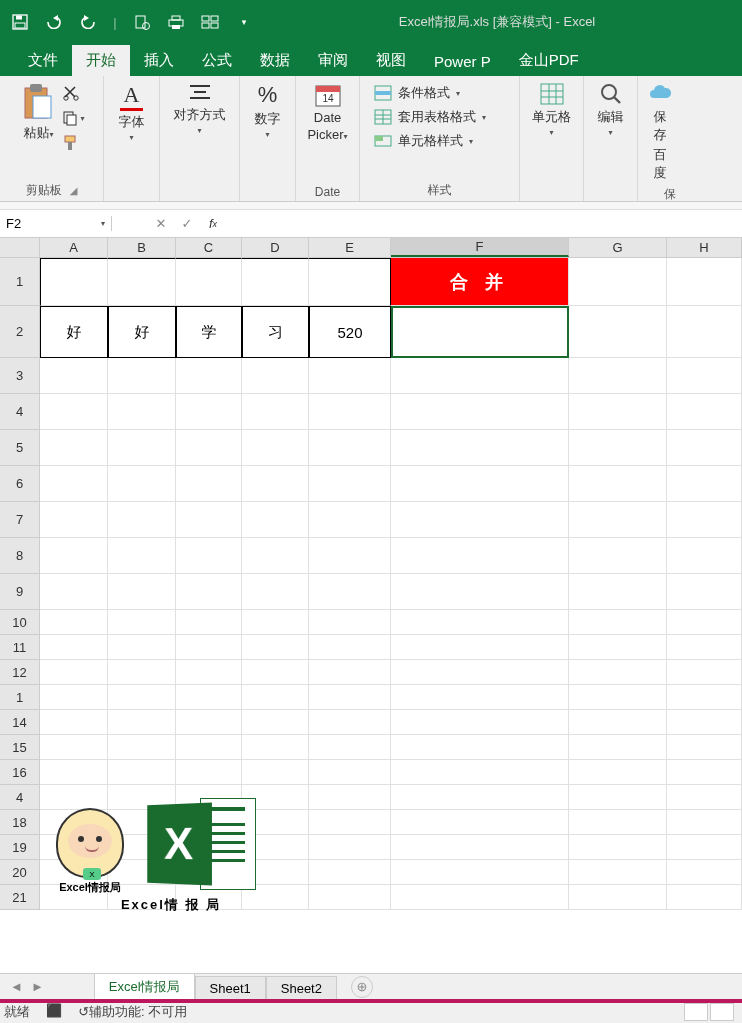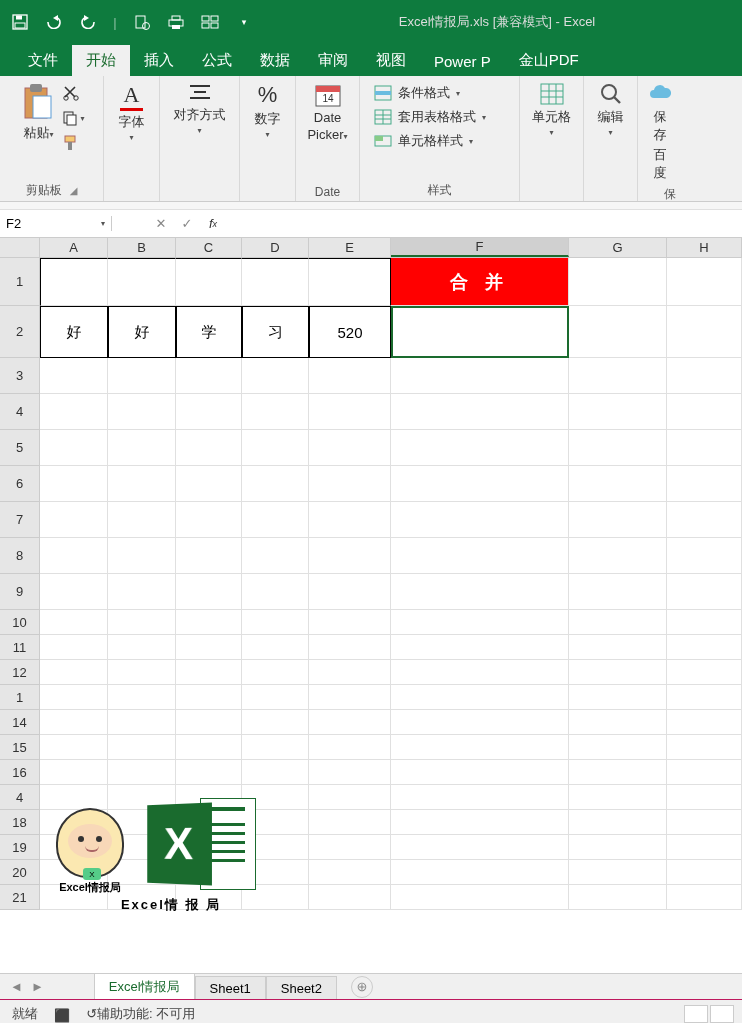--- a/index.html
+++ b/index.html
@@ -79,21 +79,21 @@
 
 
 .sheettabs-bar{height:26px; border-top:1px solid #ccc; display:flex; align-items:center; background:#f0f0f0; font-size:13px;}
 .nav-arrows{display:flex; padding:0 10px; gap:8px; color:#888;}
 .nav-arrows span{cursor:pointer;}
 .sheet-tab{padding:4px 14px; border:1px solid #ccc; border-bottom:none; background:#e8e8e8; cursor:pointer; margin-top:2px;}
 .sheet-tab.active{background:#fff; border-bottom:2px solid #1a6b2e; color:#1a6b2e;}
 .addsheet{width:22px; height:22px; border:1px solid #ccc; border-radius:50%; display:flex; align-items:center; justify-content:center; margin-left:14px; cursor:pointer; color:#888;}
 
 
-.status-bar{height:24px; background:#f0f0f0; border-top:1px solid #be185d; display:flex; align-items:flex-end; font-size:13px; color:#444; padding:0 12px; gap:16px;}
+.status-bar{height:24px; background:#f0f0f0; border-top:4px solid #be185d; display:flex; align-items:flex-start; font-size:13px; color:#444; padding:0 4px; gap:16px;}
 .view-btns{position:absolute; right:8px; display:flex; gap:2px;}
 .view-btn{width:24px; height:18px; border:1px solid #ccc; background:#fff; cursor:pointer;}
 
 svg{display:block;}
 </style>
 </head>
 <body>
 
 <div class="title-bar">
   <div class="qat">

